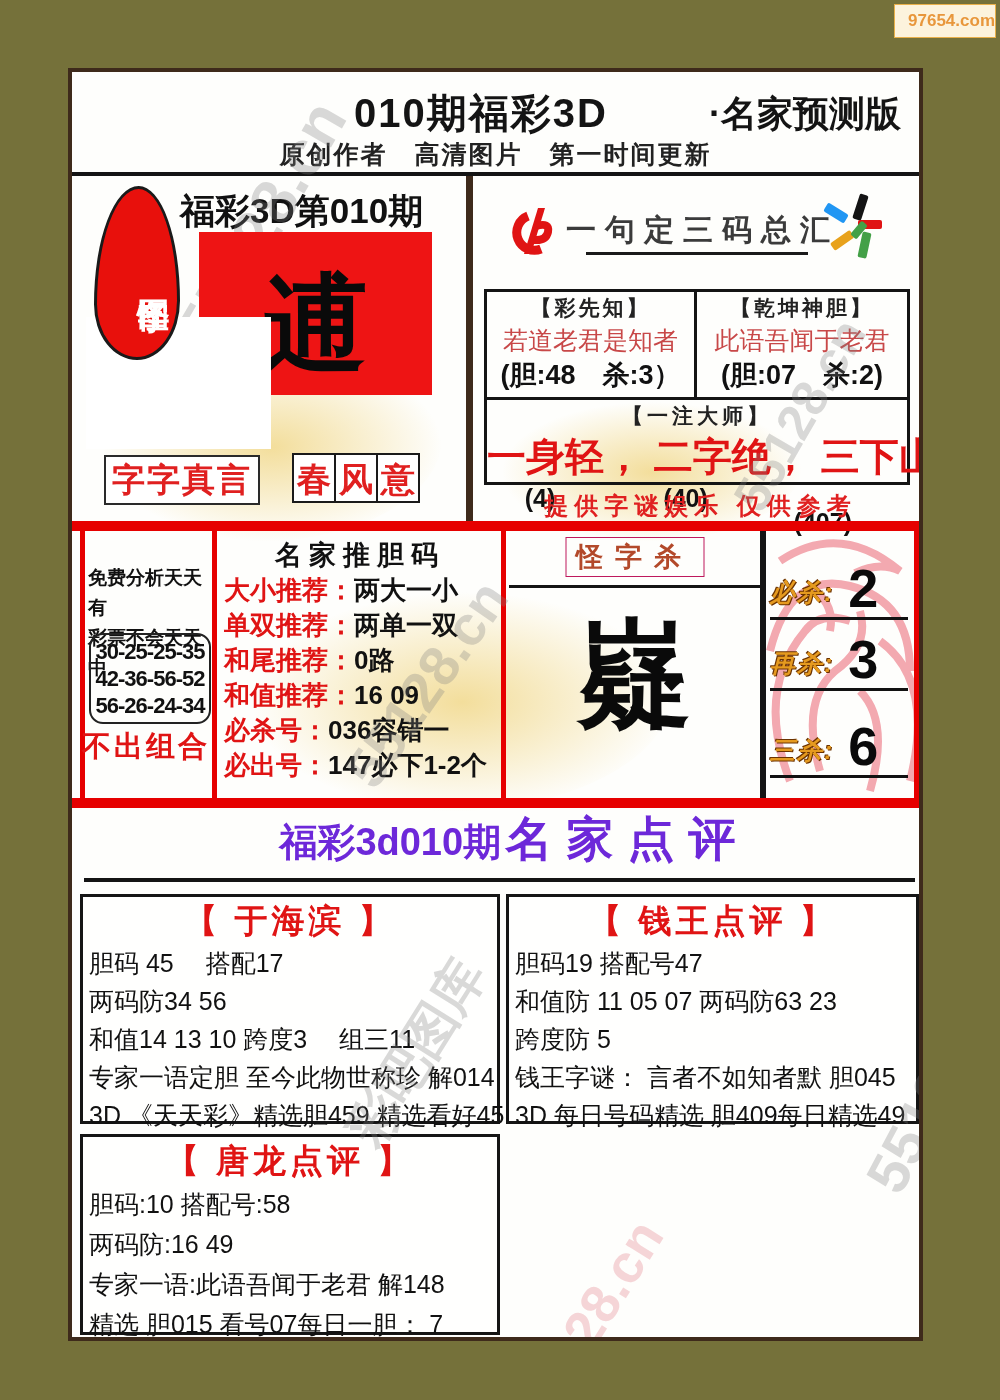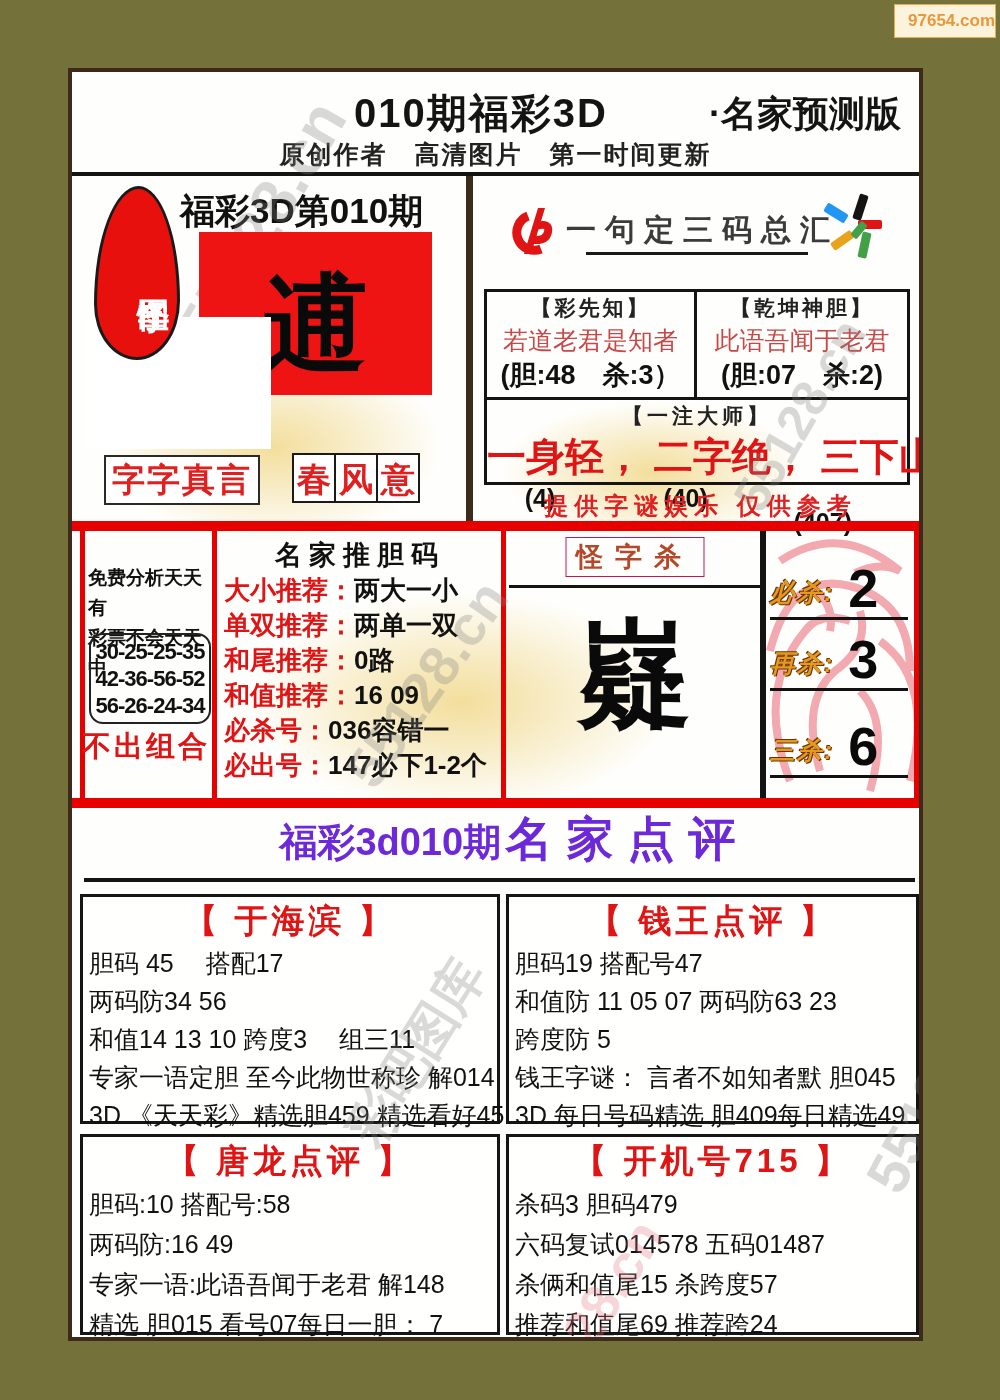--- a/index.html
+++ b/index.html
@@ -255,22 +255,15 @@
       <div class="q-line">钱王字谜： 言者不如知者默 胆045</div>
       <div class="q-line">3D 每日号码精选 胆409每日精选49</div>
     </div>
     <div class="quad q3">
       <div class="q-title">【 唐龙点评 】</div>
       <div class="q-line">胆码:10 搭配号:58</div>
       <div class="q-line">两码防:16 49</div>
       <div class="q-line">专家一语:此语吾闻于老君 解148</div>
       <div class="q-line">精选 胆015 看号07每日一胆： 7</div>
     </div>
-    <div class="quad q4">
-      <div class="q-title">【 开机号715 】</div>
-      <div class="q-line">杀码3 胆码479</div>
-      <div class="q-line">六码复试014578 五码01487</div>
-      <div class="q-line">杀俩和值尾15 杀跨度57</div>
-      <div class="q-line">推荐和值尾69 推荐跨24</div>
-    </div>
 
   </div>
 </div>
 
 </body></html>

